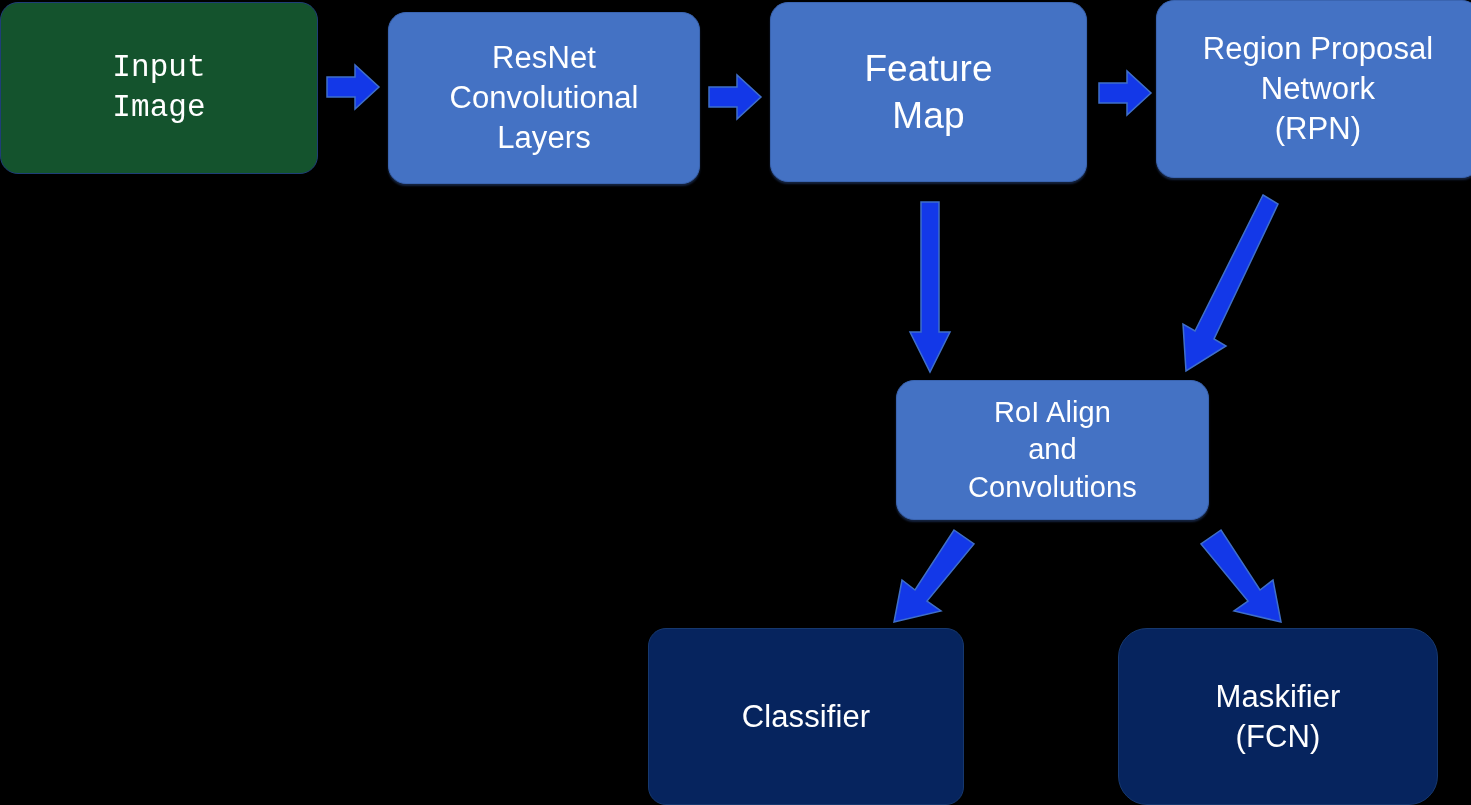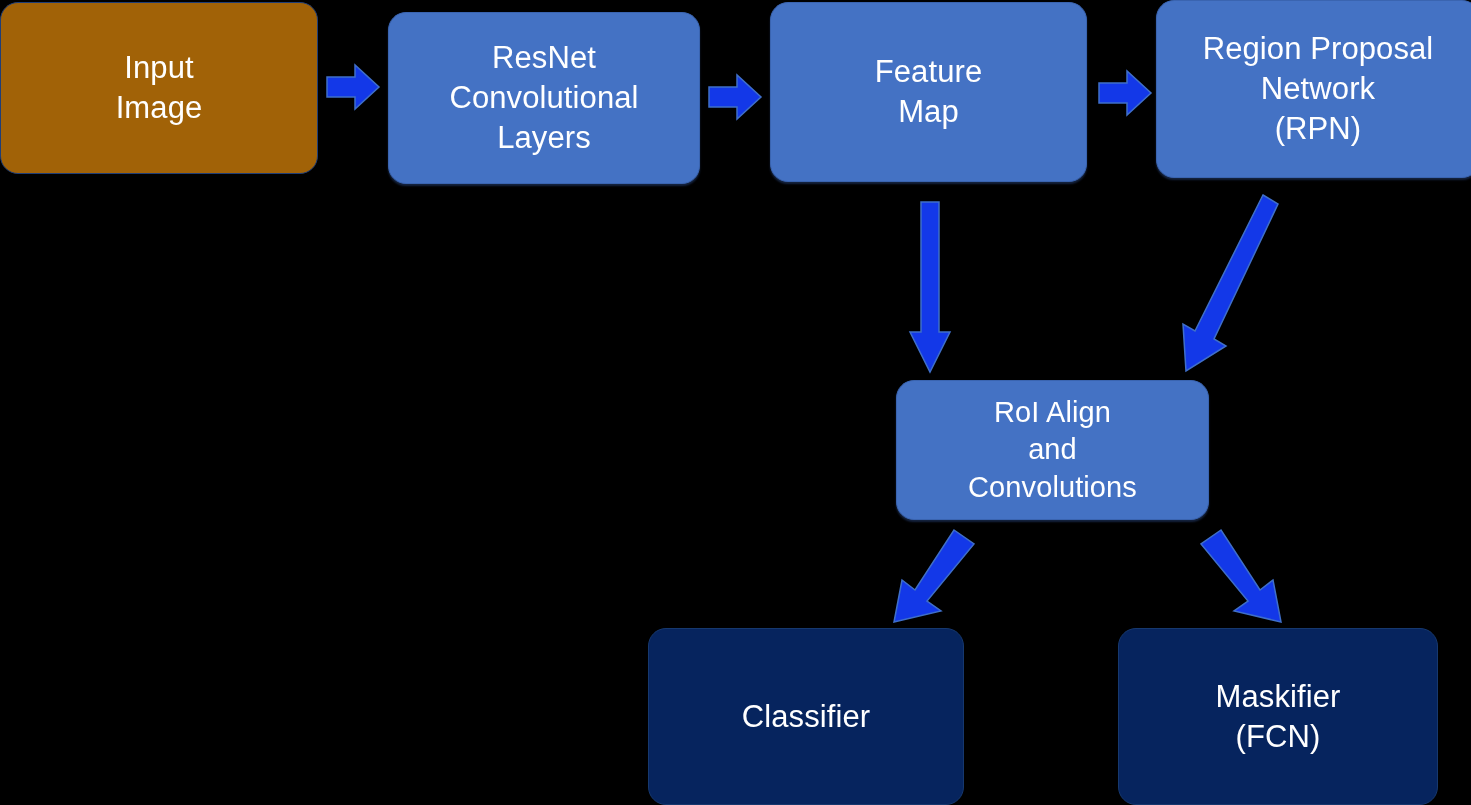--- a/index.html
+++ b/index.html
@@ -35,32 +35,33 @@
   .node-blue {
     background: #4472C4;
     border: 1px solid #3a64b0;
     box-shadow: 0 2px 2px rgba(60,100,180,0.35);
   }
   .node-navy {
     background: #06245E;
     border: 1px solid #16386e;
   }
   .node-black {
-    background: #a16207;
+    background: #14532d;
     border: 1.5px solid #1F3E78;
+    font-family: Liberation Mono, monospace;
   }
 
   
   #node-input        { left: 0px;    top: 2px;   width: 318px; height: 172px; font-size: 31px; }
   #node-resnet       { left: 388px;  top: 12px;   width: 312px; height: 172px; font-size: 31px; }
-  #node-feature-map  { left: 770px;  top: 2px;   width: 317px; height: 180px; font-size: 31px; }
+  #node-feature-map  { left: 770px;  top: 2px;   width: 317px; height: 180px; font-size: 37px; }
   #node-rpn          { left: 1156px; top: 0px;   width: 324px; height: 178px; font-size: 31px; }
   #node-roi          { left: 896px;  top: 380px; width: 313px; height: 140px; font-size: 29px; }
   #node-classifier   { left: 648px;  top: 628px; width: 316px; height: 177px; font-size: 31px; }
-  #node-maskifier    { left: 1118px; top: 628px; width: 320px; height: 177px; font-size: 31px; }
+  #node-maskifier    { left: 1118px; top: 628px; width: 320px; height: 177px; font-size: 31px; border-radius: 29px; }
 
   
   .arrow-svg {
     position: absolute;
     overflow: visible;
     pointer-events: none;
   }
   .arrow-body {
     fill: #1338E8;
     stroke: #3f6fc9;

